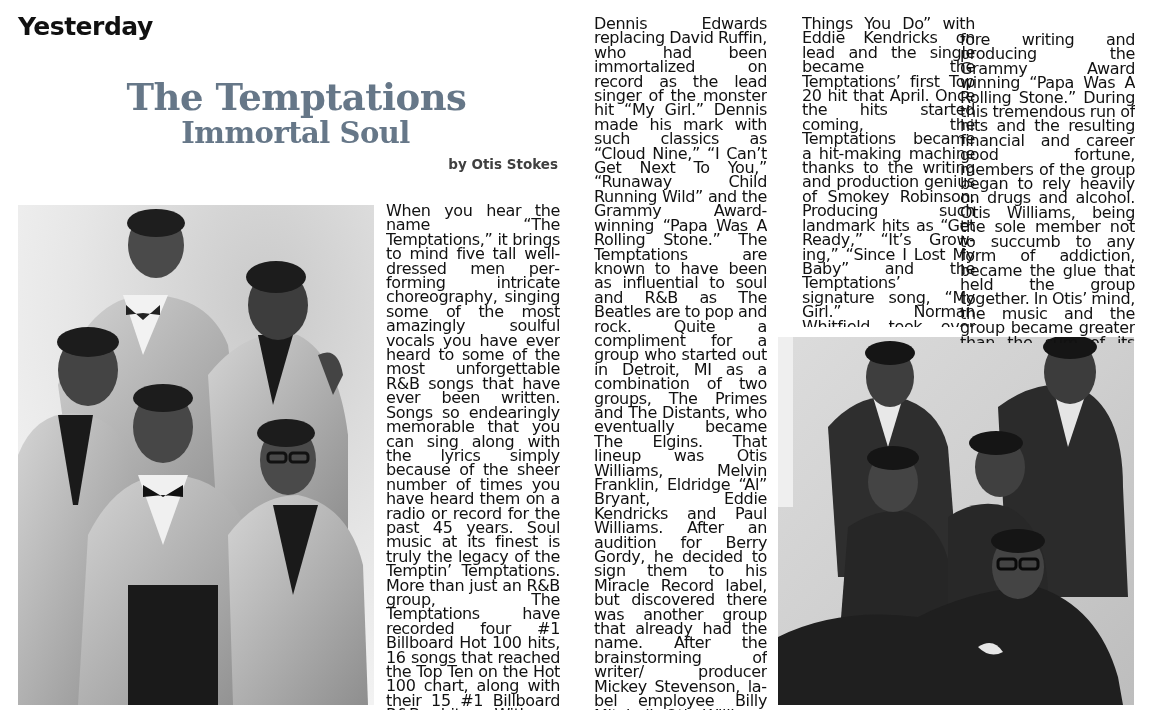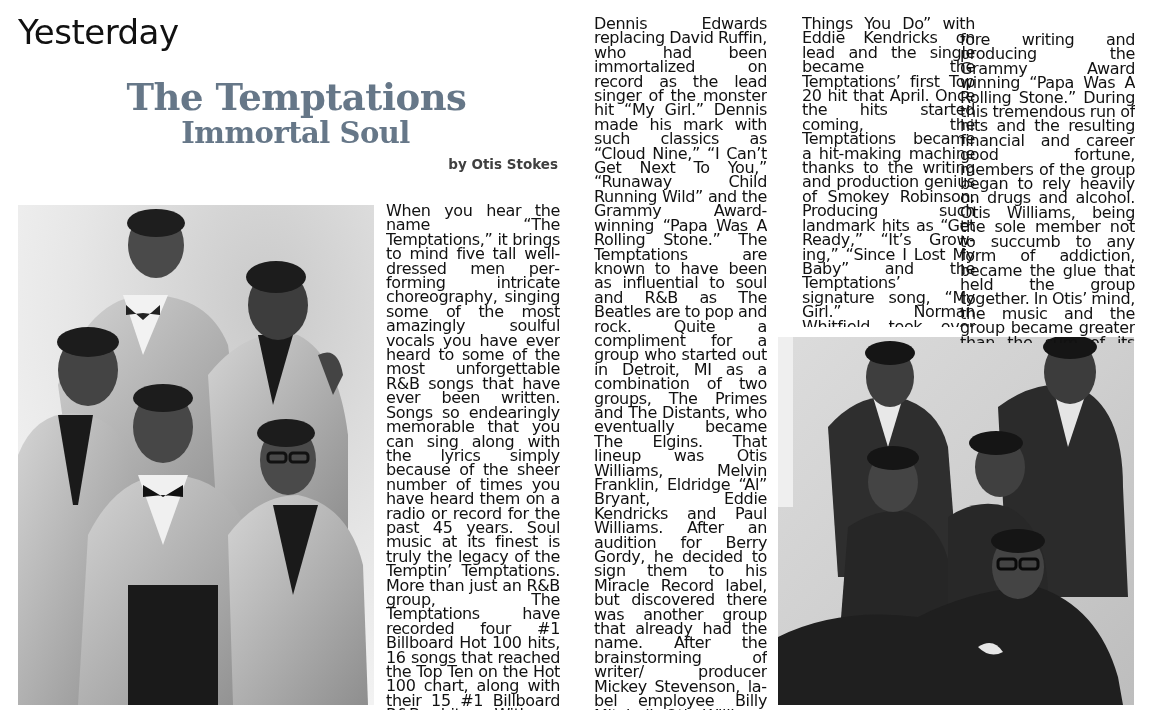--- a/index.html
+++ b/index.html
@@ -1,22 +1,22 @@
 <!DOCTYPE html>
 <html><head>
 <meta charset="utf-8">
 <style>
   html, body { margin: 0; padding: 0; }
   body {
     width: 1152px; height: 720px; overflow: hidden; background: #ffffff;
     position: relative; font-family: "DejaVu Sans", sans-serif; color: #111;
   }
   .section-label {
-    position: absolute; left: 18px; top: 12px; font-size: 34px;
-    font-family: "DejaVu Sans", sans-serif; font-weight: 400; letter-spacing: -0.5px; color: #111;
+    position: absolute; left: 18px; top: 12px; font-size: 25px;
+    font-family: "DejaVu Sans", sans-serif; font-weight: 700; letter-spacing: -0.5px; color: #111;
   }
   .title {
     position: absolute; left: 90px; width: 395px; text-align: center;
     font-family: "DejaVu Serif", serif; font-weight: 700; color: #667788;
   }
   .title.main { top: 66px; font-size: 37px; letter-spacing: -0.5px; }
   .title.sub { top: 108px; font-size: 29px; letter-spacing: -0.5px; }
   .byline {
     position: absolute; right: 594px; top: 156px; font-size: 13.5px; font-weight: 700;
     font-family: "DejaVu Sans", sans-serif; color: #404040;

